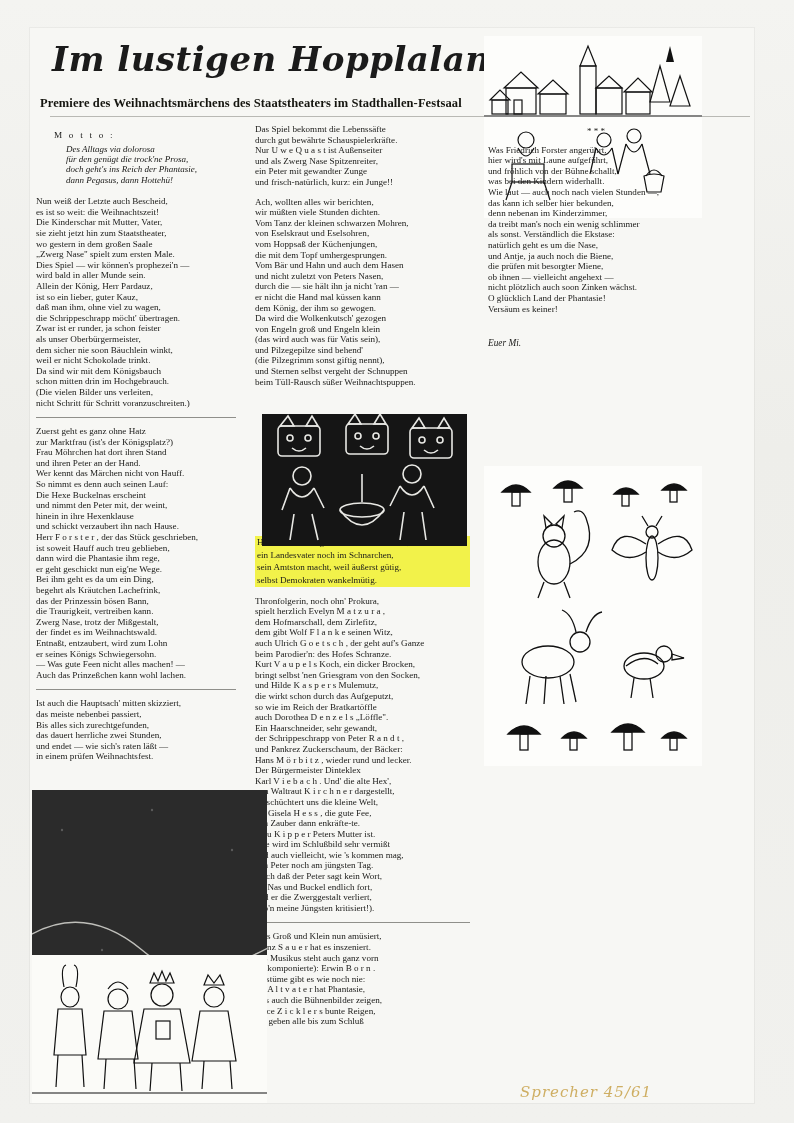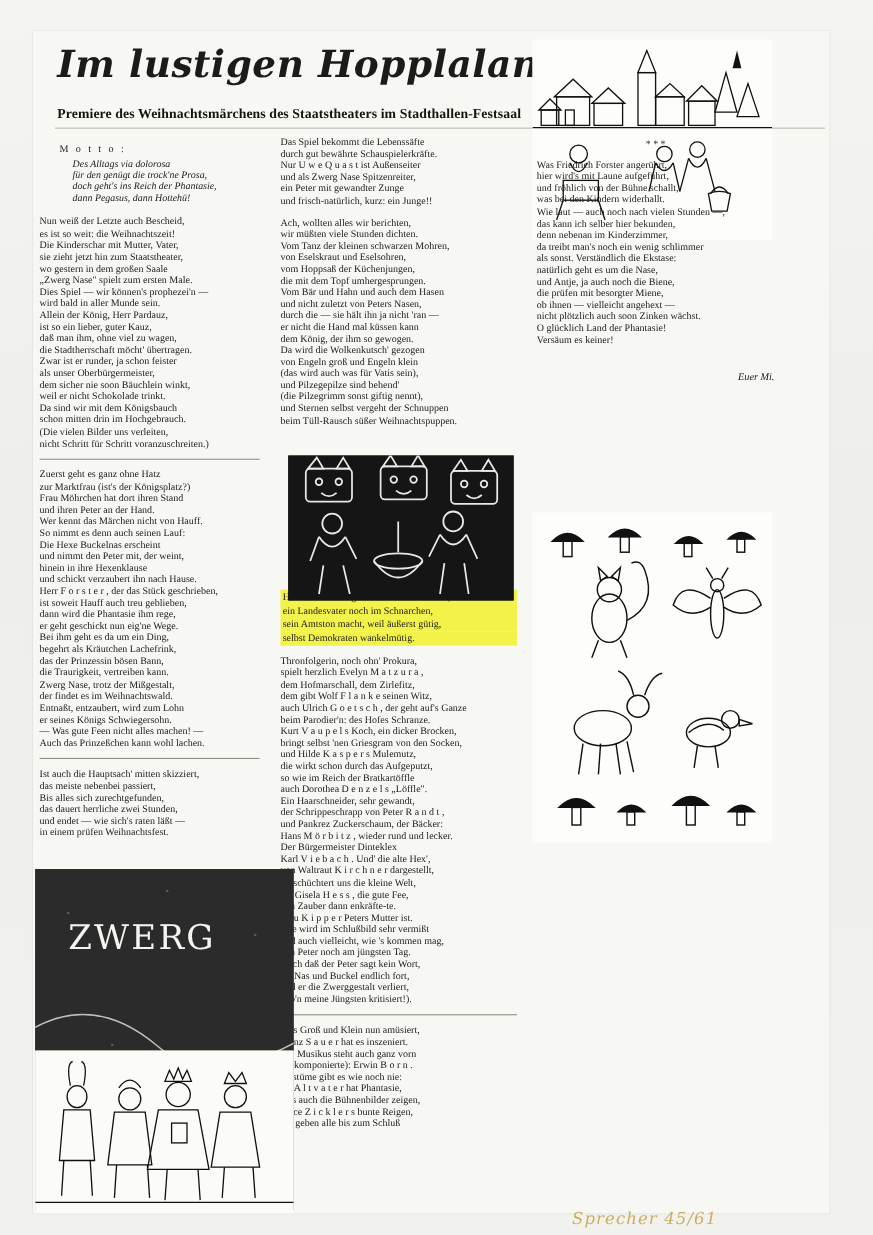--- a/index.html
+++ b/index.html
@@ -29,21 +29,21 @@
     font-family:"DejaVu Serif", serif;
     font-style:italic;
     font-weight:bold;
     font-size:34px;
     letter-spacing:0.5px;
     color:#1b1b1b;
     line-height:1.05;
     white-space:nowrap;
   }
   .subtitle{
-    position:absolute;left:52px;top:96px;width:480px;
+    position:absolute;left:40px;top:96px;width:480px;
     font-family:"Liberation Serif", serif;
     font-weight:bold;
     font-size:12.5px;
     color:#15150f;
     letter-spacing:0.1px;
   }
   .rule{
     position:absolute;left:50px;top:116px;width:700px;height:1px;
     background:#b9b9b4;
   }
@@ -114,24 +114,23 @@
     background:#fbfbf8;
   }
   .bottom-note{
     position:absolute;left:520px;top:1083px;
     color:#c8a24a;
     font-family:"DejaVu Serif", serif;
     font-style:italic;
     font-size:15px;
     opacity:.85;
     letter-spacing:1px;
-    margin-top:16px;
   }
   .sig{
-    text-align:right;font-style:italic;font-size:9.3px;margin-top:24px;
+    font-style:italic;font-size:9.3px;margin-top:24px;
   }
   svg{display:block;}
 </style>
 </head>
 <body>
 
 <div class="page">
   <div class="scanpaper"></div>
 
   <div class="masthead">
@@ -200,21 +199,21 @@
       <span>es ist so weit: die Weihnachtszeit!</span><br>
       <span>Die Kinderschar mit Mutter, Vater,</span><br>
       <span>sie zieht jetzt hin zum Staatstheater,</span><br>
       <span>wo gestern in dem großen Saale</span><br>
       <span>„Zwerg Nase" spielt zum ersten Male.</span><br>
       <span>Dies Spiel — wir können's prophezei'n —</span><br>
       <span>wird bald in aller Munde sein.</span><br>
       <span>Allein der König, Herr Pardauz,</span><br>
       <span>ist so ein lieber, guter Kauz,</span><br>
       <span>daß man ihm, ohne viel zu wagen,</span><br>
-      <span>die Stadtherrschaft möcht' übertragen.</span><br>
+      <span>die Schrippeschrapp möcht' übertragen.</span><br>
       <span>Zwar ist er runder, ja schon feister</span><br>
       <span>als unser Oberbürgermeister,</span><br>
       <span>dem sicher nie soon Bäuchlein winkt,</span><br>
       <span>weil er nicht Schokolade trinkt.</span><br>
       <span>Da sind wir mit dem Königsbauch</span><br>
       <span>schon mitten drin im Hochgebrauch.</span><br>
       <span>(Die vielen Bilder uns verleiten,</span><br>
       <span>nicht Schritt für Schritt voranzuschreiten.)</span>
     </p>
 
@@ -472,21 +471,20 @@
           <circle cx="70" cy="160" r="1.2"></circle>
         <circle cx="180" cy="200" r="1.2"></circle>
           <circle cx="40" cy="250" r="1.2"></circle>
       </g>
       <g stroke="#d9d9d4" stroke-width="1.4" fill="none" opacity="0.85">
         <path d="M-10 150 q60 -40 120 10 q50 44 140 -10"></path>
         <path d="M-10 180 q60 -30 120 20 q50 44 140 -6"></path>
       </g>
     </svg>
     <div class="ztext">
-      <div>ZWERG</div>
     </div>
   </div>
 
   <div class="img zwerg-fig">
     <svg width="235" height="148" viewBox="0 0 235 148">
       <rect width="235" height="148" fill="#fbfbf8"></rect>
       <g stroke="#111" stroke-width="1.2" fill="none">
 
         <ellipse cx="38" cy="42" rx="9" ry="10"></ellipse>
         <path d="M32 32 q-4 -20 2 -22 M44 32 q4 -20 -2 -22"></path>

